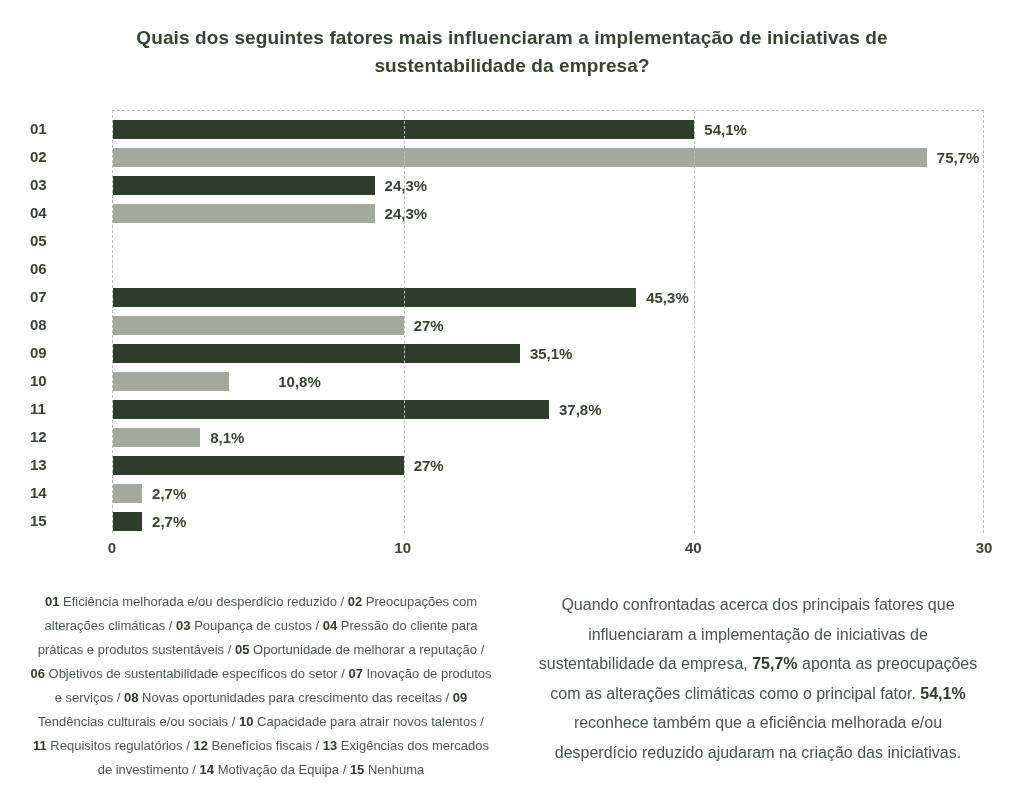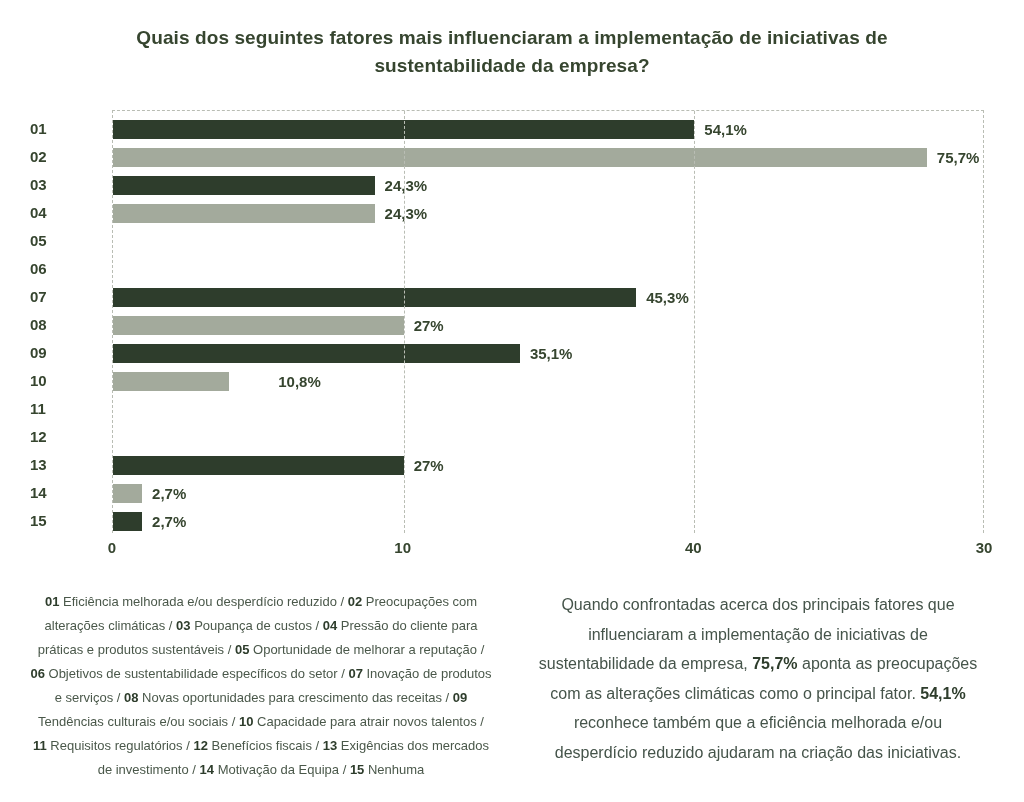--- a/index.html
+++ b/index.html
@@ -205,20 +205,28 @@
           <div class="bar-value" style="left: 300.667px;">27%</div>
         </div>
         <div class="row" style="top: 229px;">
           <div class="bar dark" style="width: 406.933px;"></div>
           <div class="bar-value" style="left: 416.933px;">35,1%</div>
         </div>
         <div class="row" style="top: 257px;">
           <div class="bar light" style="width: 116.267px;"></div>
           <div class="bar-value" style="left: 126.267px; margin-left: 39px;">10,8%</div>
         </div>
+        <div class="row" style="top: 285px;">
+          <div class="bar dark" style="width: 436px;"></div>
+          <div class="bar-value" style="left: 446px;">37,8%</div>
+        </div>
+        <div class="row" style="top: 313px;">
+          <div class="bar light" style="width: 87.2px;"></div>
+          <div class="bar-value" style="left: 97.2px;">8,1%</div>
+        </div>
         <div class="row" style="top: 341px;">
           <div class="bar dark" style="width: 290.667px;"></div>
           <div class="bar-value" style="left: 300.667px;">27%</div>
         </div>
         <div class="row" style="top: 369px;">
           <div class="bar light" style="width: 29.0667px;"></div>
           <div class="bar-value" style="left: 39.0667px;">2,7%</div>
         </div>
         <div class="row" style="top: 397px;">
           <div class="bar dark" style="width: 29.0667px;"></div>

